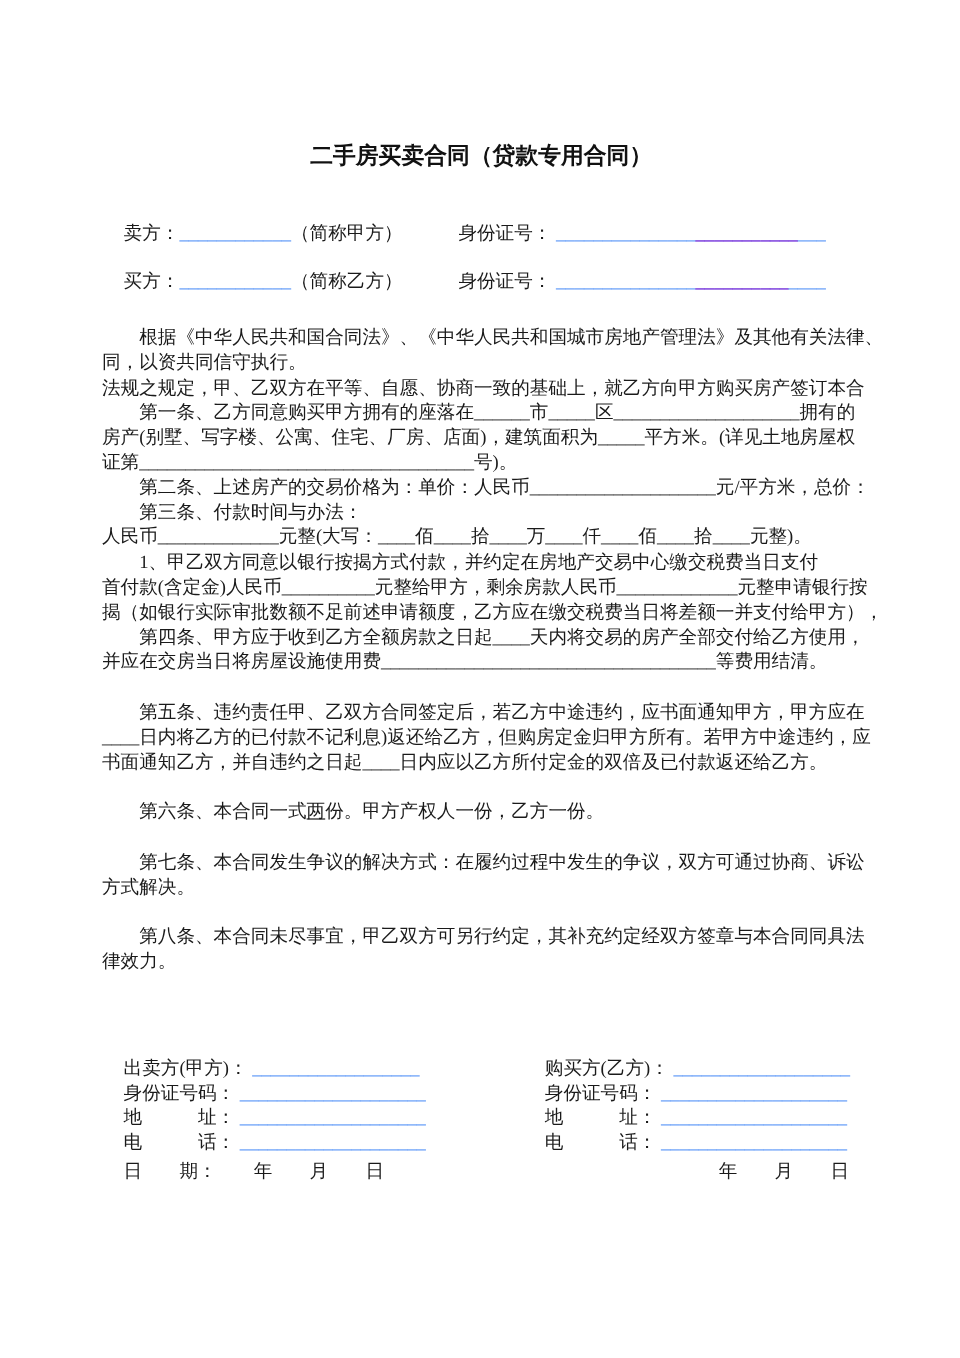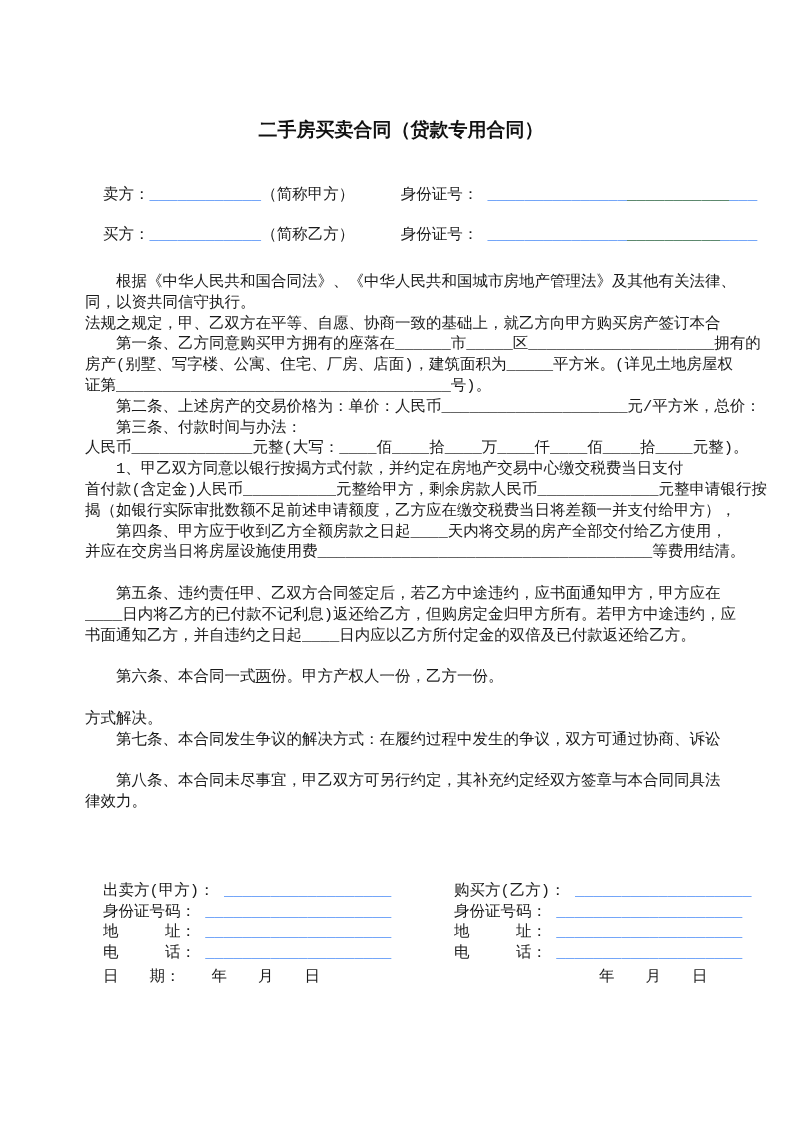--- a/index.html
+++ b/index.html
@@ -1,21 +1,21 @@
 <!DOCTYPE html>
 <html><head>
 <meta charset="utf-8">
 <style>
   html,body{margin:0;padding:0;background:#888;}
   .page{
     position:relative;
     width:800px;height:1132px;
     margin:0 auto;
     background:#ffffff;
-    font-family:Liberation Mono, monospace;
+    font-family:Liberation Serif, serif;
     color:#1a1a1a;
     font-size:15.5px;
     overflow:hidden;
   }
   .title{
     position:absolute;top:117px;left:75px;width:652px;
     margin:0;text-align:center;
     font-size:19px;font-weight:bold;color:#111;
     white-space:nowrap;
   }
@@ -23,21 +23,21 @@
   .party .line{height:40px;line-height:18px;white-space:pre;}
   .body-block{position:absolute;top:272px;left:75px;width:680px;}
   .body-block .line{height:20.8px;line-height:20.8px;white-space:pre;margin-left:10px;}
   .sig{position:absolute;top:881px;left:75px;width:680px;}
   .sig .row{position:relative;height:20.7px;line-height:20.7px;}
   .sig .l{position:absolute;left:28px;white-space:pre;}
   .sig .r{position:absolute;left:379px;white-space:pre;}
   .sig .date-row{margin-top:3px;}
   .sig .date-row .r{left:524px;}
   .u{color:#3b82f6;}
-  .ud{color:#14532d;font-weight:bold;}
+  .ud{color:#6d28d9;font-weight:bold;}
   .ul{text-decoration:underline;}
 </style>
 </head>
 <body>
 
 <div class="page">
   <h1 class="title">二手房买卖合同（贷款专用合同）</h1>
   <div class="party" id="party">
       <div class="line"><span class="">卖方：</span><span class="u">____________</span><span class="">（简称甲方）</span><span class="">　　　</span><span class="">身份证号：</span><span class=""> </span><span class="u">_______________</span><span class="ud">___________</span><span class="u">___</span></div>
       <div class="line"><span class="">买方：</span><span class="u">____________</span><span class="">（简称乙方）</span><span class="">　　　</span><span class="">身份证号：</span><span class=""> </span><span class="u">_______________</span><span class="ud">__________</span><span class="u">____</span></div>
@@ -57,22 +57,22 @@
       <div class="line">揭（如银行实际审批数额不足前述申请额度，乙方应在缴交税费当日将差额一并支付给甲方），</div>
       <div class="line">　　第四条、甲方应于收到乙方全额房款之日起____天内将交易的房产全部交付给乙方使用，</div>
       <div class="line">并应在交房当日将房屋设施使用费____________________________________等费用结清。</div>
       <div class="line">&nbsp;</div>
       <div class="line">　　第五条、违约责任甲、乙双方合同签定后，若乙方中途违约，应书面通知甲方，甲方应在</div>
       <div class="line">____日内将乙方的已付款不记利息)返还给乙方，但购房定金归甲方所有。若甲方中途违约，应</div>
       <div class="line">书面通知乙方，并自违约之日起____日内应以乙方所付定金的双倍及已付款返还给乙方。</div>
       <div class="line">&nbsp;</div>
       <div class="line"><span class="">　　第六条、本合同一式</span><span class="ul">两</span><span class="">份。甲方产权人一份，乙方一份。</span></div>
       <div class="line">&nbsp;</div>
+      <div class="line">　　第七条、本合同发生争议的解决方式：在履约过程中发生的争议，双方可通过协商、诉讼</div>
       <div class="line">方式解决。</div>
-      <div class="line">　　第七条、本合同发生争议的解决方式：在履约过程中发生的争议，双方可通过协商、诉讼</div>
       <div class="line">&nbsp;</div>
       <div class="line">　　第八条、本合同未尽事宜，甲乙双方可另行约定，其补充约定经双方签章与本合同同具法</div>
       <div class="line">律效力。</div>
     </div>
   <div class="sig" id="sig">
       <div class="row">
         <span class="l"><span class="">出卖方(甲方)： </span><span class="u">__________________</span></span>
         <span class="r"><span class="">购买方(乙方)： </span><span class="u">___________________</span></span>
       </div>
       <div class="row">

